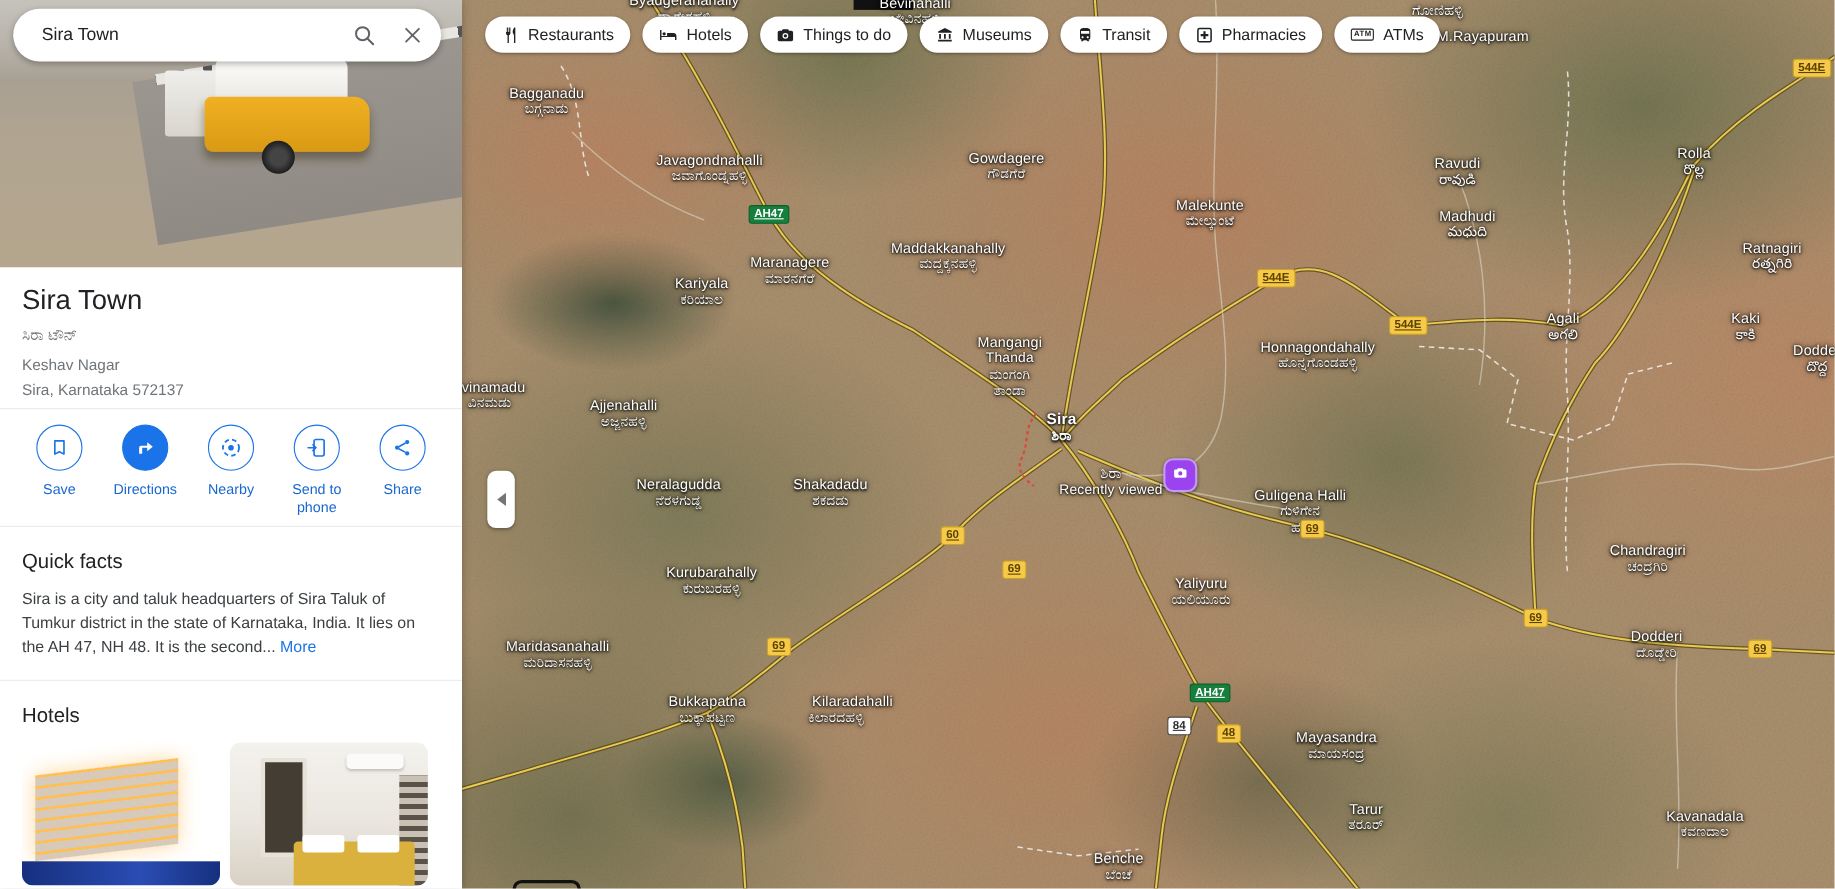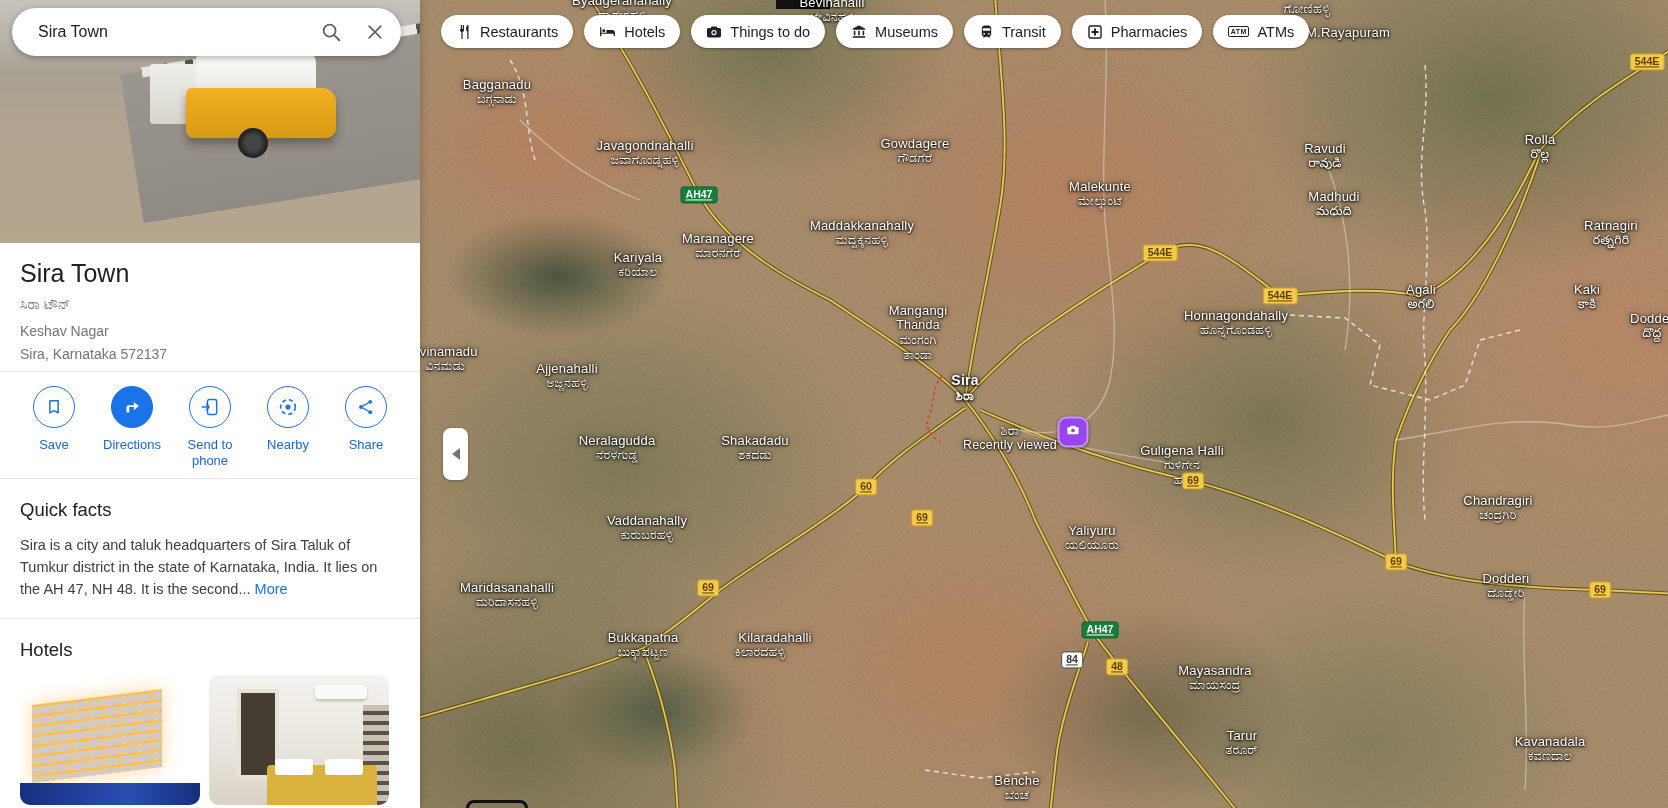--- a/index.html
+++ b/index.html
@@ -269,21 +269,21 @@
         <div class="map-label" style="left: 1232px; top: 326px;">
           <span style="display: block;">Dodder</span>
           <span class="sub">దొద్ద</span>
         </div>
         <div class="map-label" style="left: 498px; top: 333px;">
           <span style="display: block;">Mangangi</span>
           <span class="sub">Thanda</span>
           <span class="sub">ಮಂಗಂಗಿ</span>
           <span class="sub">ತಾಂಡಾ</span>
         </div>
-        <div class="map-label" style="left: 778px; top: 323px; margin-left: 38px;">
+        <div class="map-label" style="left: 778px; top: 323px;">
           <span style="display: block;">Honnagondahally</span>
           <span class="sub">ಹೊನ್ನಗೊಂಡಹಳ್ಳಿ</span>
         </div>
         <div class="map-label" style="left: 25px; top: 359px;">
           <span style="display: block;">avinamadu</span>
           <span class="sub">ವಿನಮಡು</span>
         </div>
         <div class="map-label" style="left: 147px; top: 376px;">
           <span style="display: block;">Ajjenahalli</span>
           <span class="sub">ಅಜ್ಜನಹಳ್ಳಿ</span>
@@ -311,21 +311,21 @@
         </div>
         <div class="map-label" style="left: 1078px; top: 508px;">
           <span style="display: block;">Chandragiri</span>
           <span class="sub">ಚಂದ್ರಗಿರಿ</span>
         </div>
         <div class="map-label" style="left: 672px; top: 538px;">
           <span style="display: block;">Yaliyuru</span>
           <span class="sub">ಯಲಿಯೂರು</span>
         </div>
         <div class="map-label" style="left: 227px; top: 528px;">
-          <span style="display: block;">Vaddanahally</span>
+          <span style="display: block;">Kurubarahally</span>
           <span class="sub">ಕುರುಬರಹಳ್ಳಿ</span>
         </div>
         <div class="map-label" style="left: 1086px; top: 586px;">
           <span style="display: block;">Dodderi</span>
           <span class="sub">ದೊಡ್ಡೇರಿ</span>
         </div>
         <div class="map-label" style="left: 87px; top: 595px;">
           <span style="display: block;">Maridasanahalli</span>
           <span class="sub">ಮರಿದಾಸನಹಳ್ಳಿ</span>
         </div>
@@ -494,35 +494,35 @@
         <div class="action primary">
           <div class="circ">
             <svg width="22" height="22" viewBox="0 0 24 24">
               <path d="M6 18v-6c0-1.1.9-2 2-2h6V6.5L19.5 11 14 15.5V12H9v6H6z" fill="#fff"></path>
             </svg>
           </div>
           <div class="lbl">Directions</div>
         </div>
         <div class="action">
           <div class="circ">
+            <svg width="22" height="22" viewBox="0 0 24 24">
+              <circle cx="12" cy="12" r="2.8" fill="#1a73e8"></circle>
+              <circle cx="12" cy="12" r="8" fill="none" stroke="#1a73e8" stroke-width="1.8" stroke-dasharray="4.5 3.2"></circle>
+            </svg>
+          </div>
+          <div class="lbl">Nearby</div>
+        </div>
+        <div class="action">
+          <div class="circ">
             <svg width="20" height="20" viewBox="0 0 24 24">
               <rect x="9" y="3" width="11" height="18" rx="2" fill="none" stroke="#1a73e8" stroke-width="1.8"></rect>
               <path d="M2.5 12h8.5M11 12l-3.2-3.2M11 12l-3.2 3.2" fill="none" stroke="#1a73e8" stroke-width="1.8" stroke-linecap="round"></path>
             </svg>
           </div>
           <div class="lbl">Send to phone</div>
-        </div>
-        <div class="action">
-          <div class="circ">
-            <svg width="22" height="22" viewBox="0 0 24 24">
-              <circle cx="12" cy="12" r="2.8" fill="#1a73e8"></circle>
-              <circle cx="12" cy="12" r="8" fill="none" stroke="#1a73e8" stroke-width="1.8" stroke-dasharray="4.5 3.2"></circle>
-            </svg>
-          </div>
-          <div class="lbl">Nearby</div>
         </div>
         <div class="action">
           <div class="circ">
             <svg width="20" height="20" viewBox="0 0 24 24" fill="#1a73e8">
               <circle cx="6" cy="12" r="2.3"></circle>
               <circle cx="17" cy="5.8" r="2.3"></circle>
               <circle cx="17" cy="18.2" r="2.3"></circle>
               <path d="M7.8 10.9l7.4-4M7.8 13.1l7.4 4" stroke="#1a73e8" stroke-width="1.7" fill="none"></path>
             </svg>
           </div>

